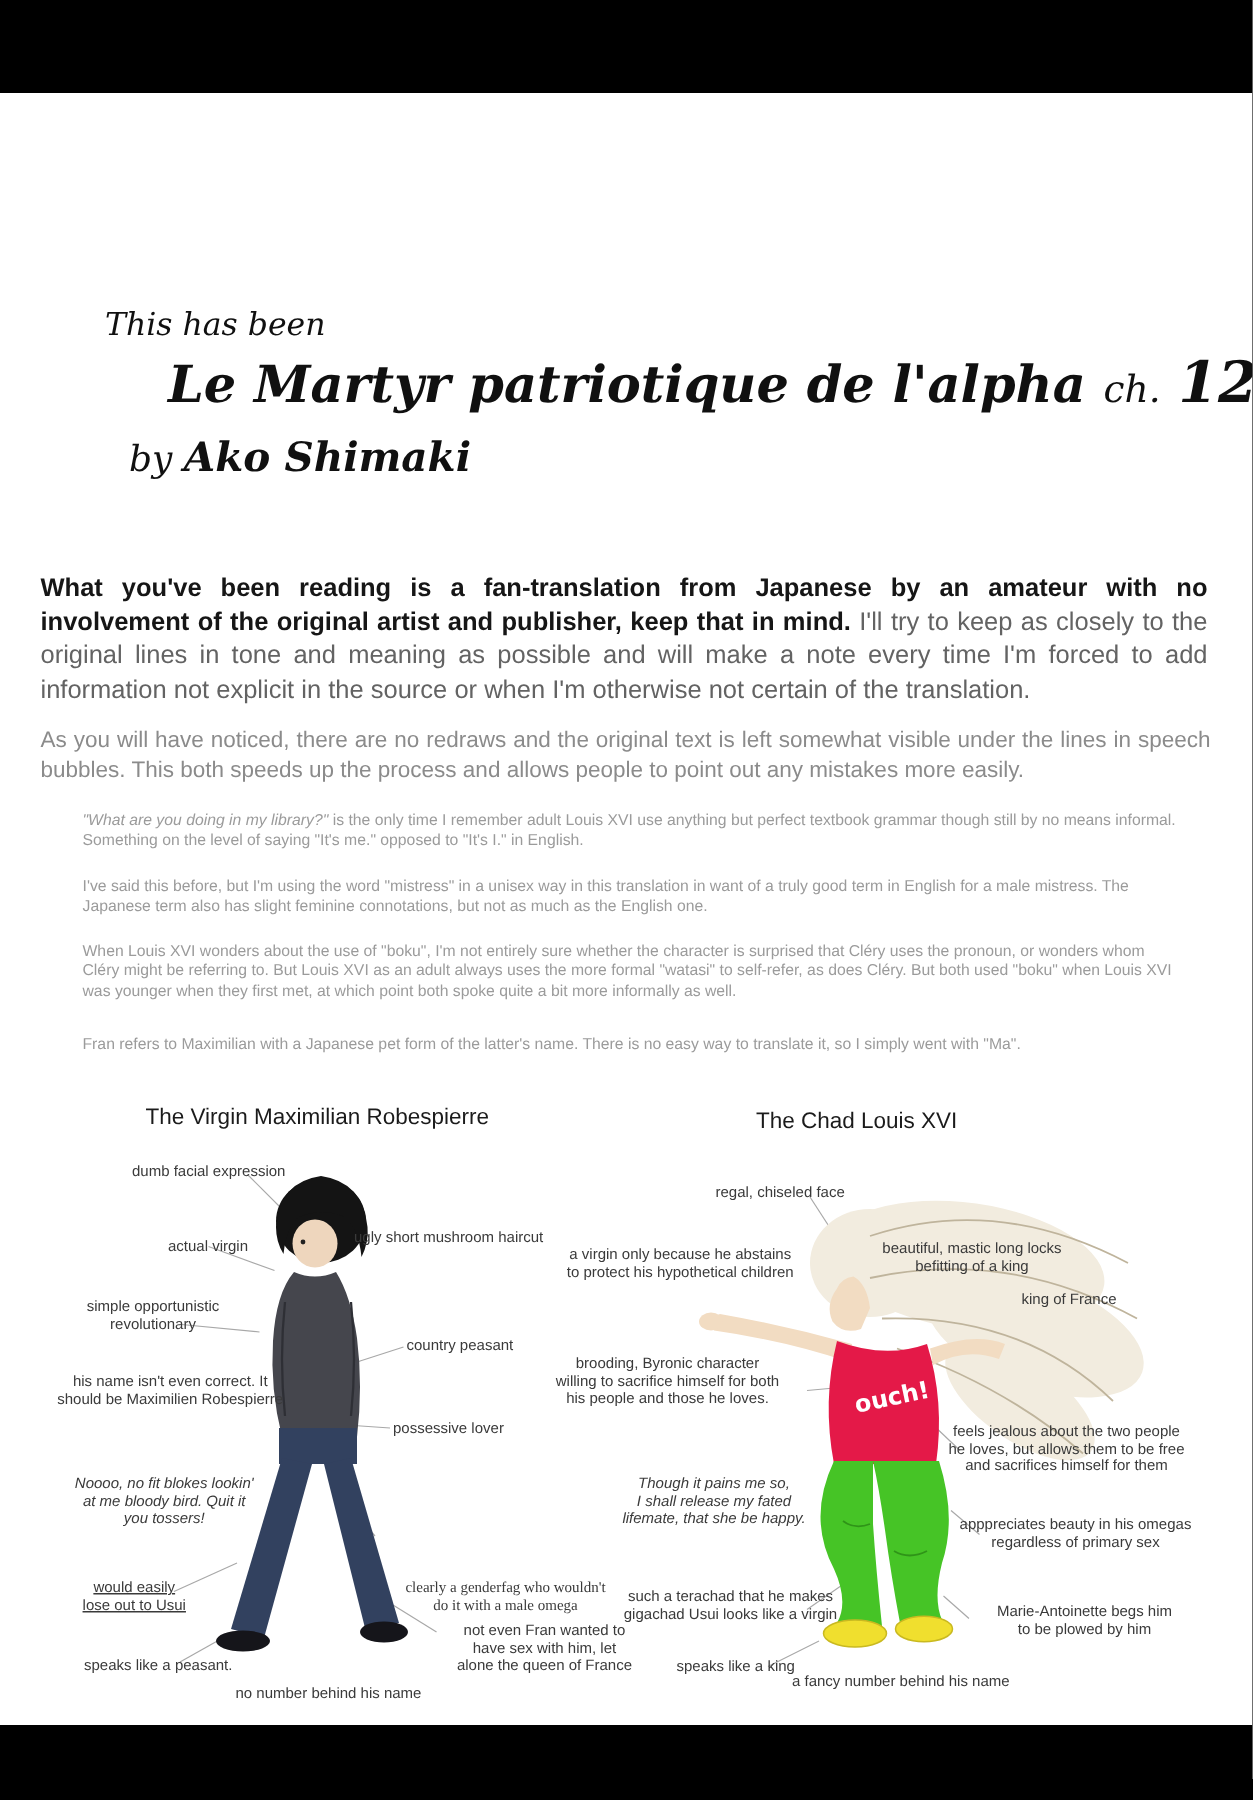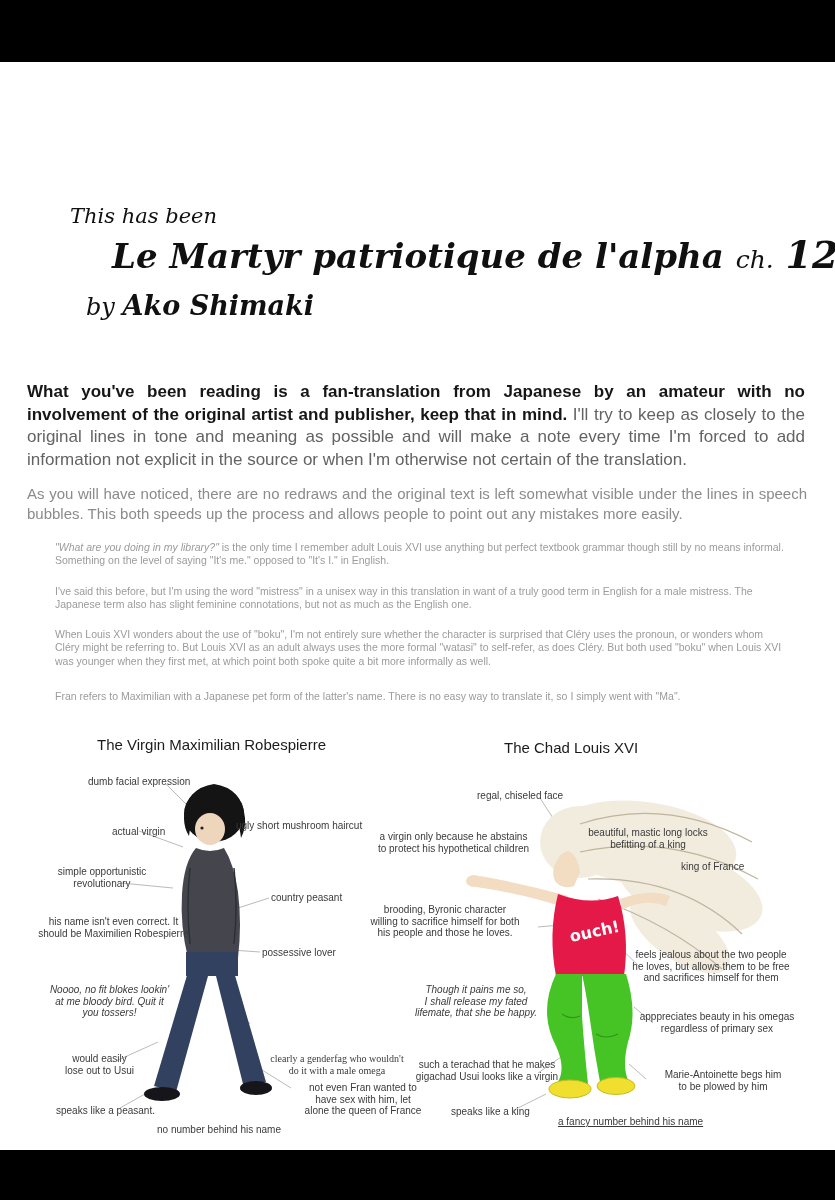--- a/index.html
+++ b/index.html
@@ -135,21 +135,21 @@
 revolutionary</div>
   <div class="lbl" style="left:271px;top:892px;">country peasant</div>
   <div class="lbl c" style="left:36px;top:916px;width:155px;">his name isn't even correct. It
 should be Maximilien Robespierre</div>
   <div class="lbl" style="left:262px;top:947px;">possessive lover</div>
   <div class="lbl c i" style="left:42px;top:984px;width:135px;">Noooo, no fit blokes lookin'
 at me bloody bird. Quit it
 you tossers!</div>
   <div class="lbl c" style="left:252px;top:1053px;width:170px;font-family:Liberation Serif, serif;">clearly a genderfag who wouldn't
 do it with a male omega</div>
-  <div class="lbl c" style="left:52px;top:1053px;width:95px;">would easily
+  <div class="lbl c" style="left:42px;top:1053px;width:95px;text-decoration:underline;">would easily
 lose out to Usui</div>
   <div class="lbl c" style="left:293px;top:1082px;width:140px;">not even Fran wanted to
 have sex with him, let
 alone the queen of France</div>
   <div class="lbl" style="left:56px;top:1105px;">speaks like a peasant.</div>
   <div class="lbl" style="left:157px;top:1124px;">no number behind his name</div>
 
   <div class="lbl" style="left:477px;top:790px;">regal, chiseled face</div>
   <div class="lbl c" style="left:563px;top:806px;width:170px;margin-top:21px;">beautiful, mastic long locks
 befitting of a king</div>
@@ -165,15 +165,15 @@
   <div class="lbl c i" style="left:406px;top:984px;width:140px;">Though it pains me so,
 I shall release my fated
 lifemate, that she be happy.</div>
   <div class="lbl c" style="left:622px;top:1011px;width:190px;">apppreciates beauty in his omegas
 regardless of primary sex</div>
   <div class="lbl c" style="left:402px;top:1059px;width:170px;">such a terachad that he makes
 gigachad Usui looks like a virgin</div>
   <div class="lbl c" style="left:648px;top:1069px;width:150px;">Marie-Antoinette begs him
 to be plowed by him</div>
   <div class="lbl" style="left:451px;top:1106px;">speaks like a king</div>
-  <div class="lbl" style="left:558px;top:1116px;text-decoration:underline;">a fancy number behind his name</div>
+  <div class="lbl" style="left:528px;top:1116px;">a fancy number behind his name</div>
 
 </div>
 
 </body></html>

